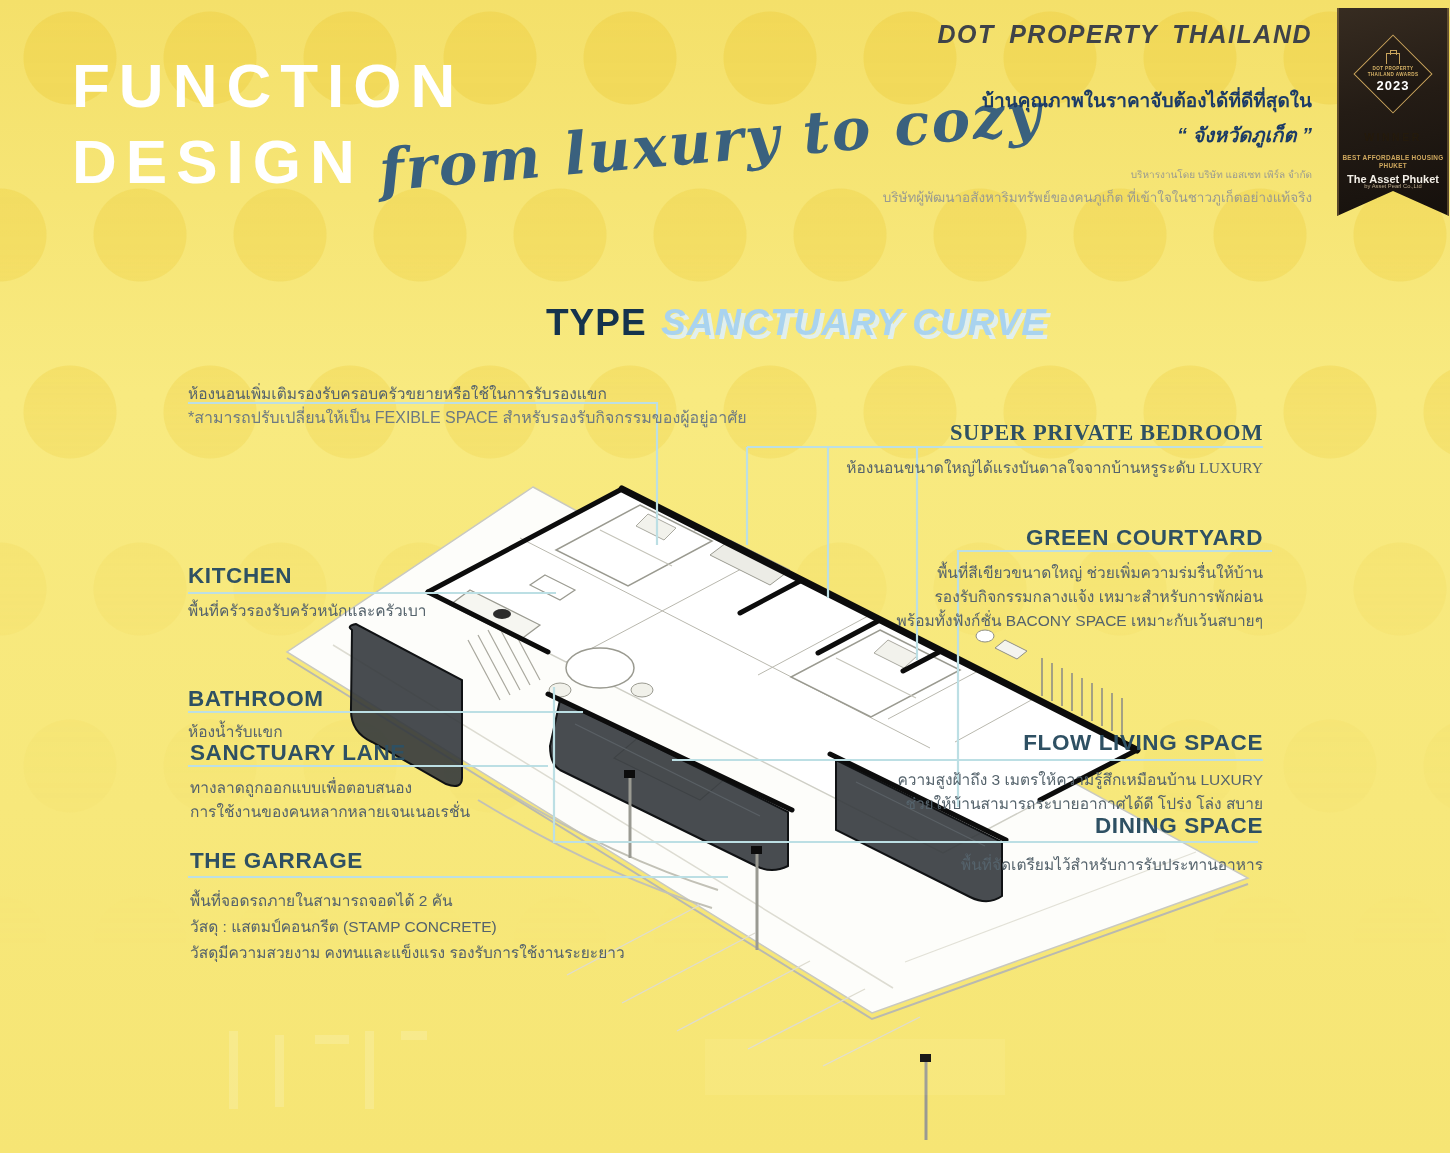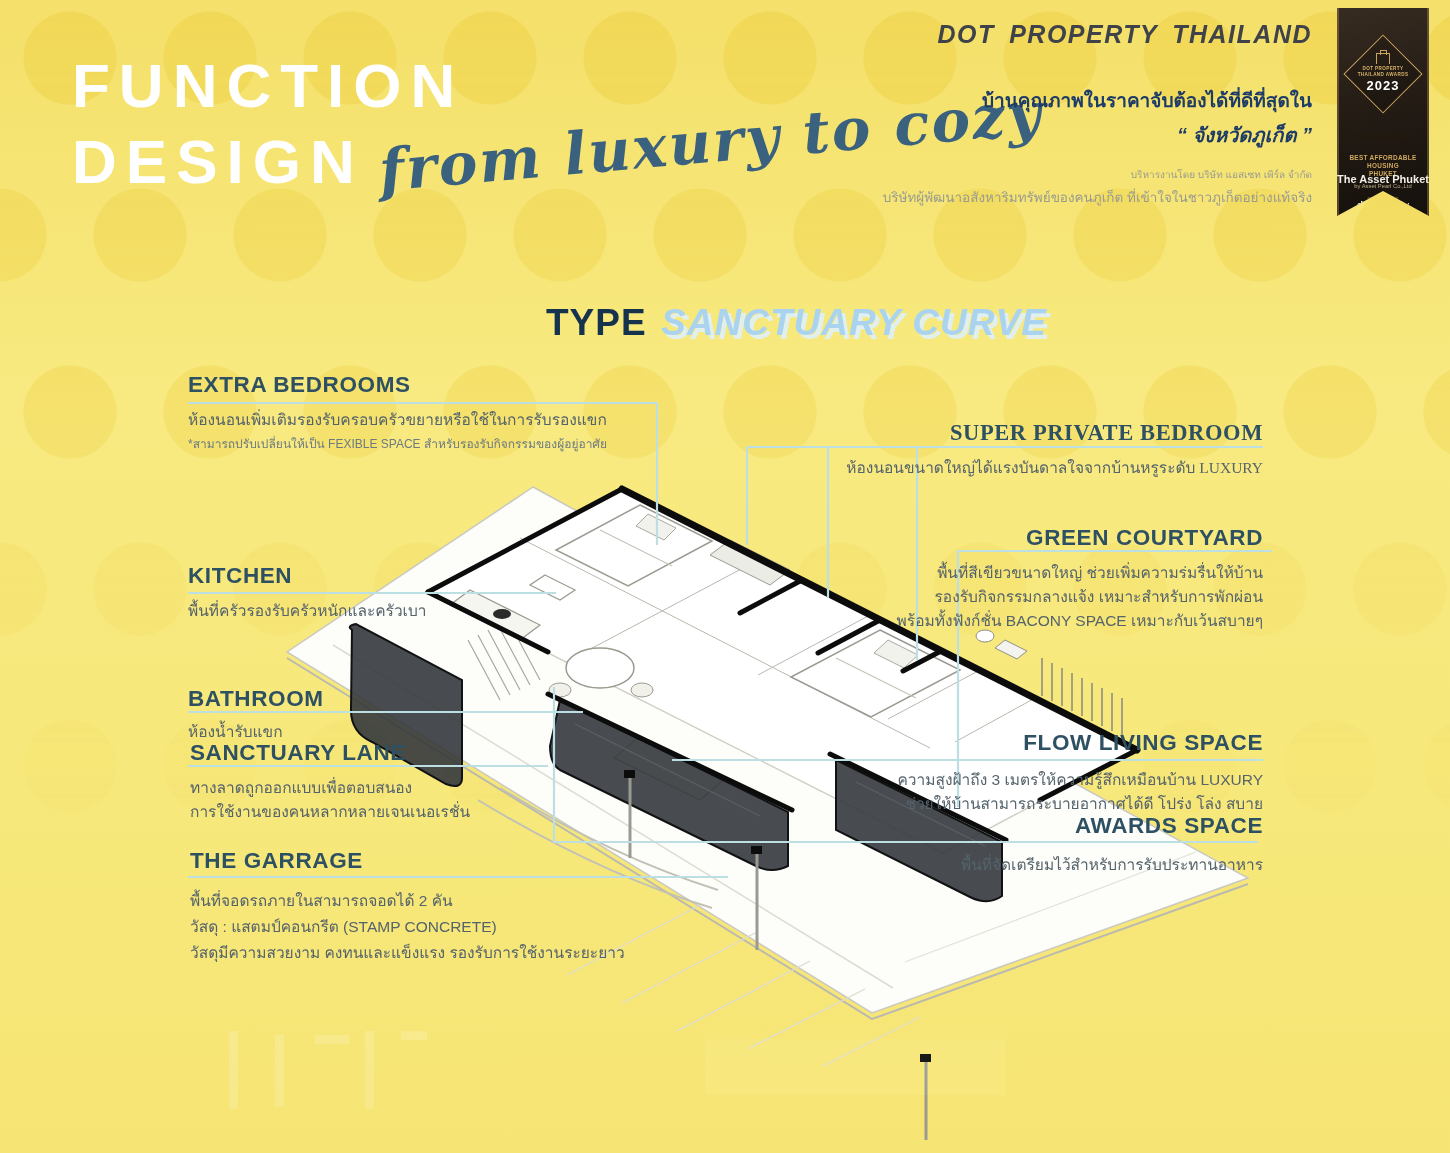--- a/index.html
+++ b/index.html
@@ -20,21 +20,21 @@
     letter-spacing:9px;line-height:76px;}
   .script{left:378px;top:108px;color:#3a617e;font-family:"DejaVu Serif","Liberation Serif",serif;
     font-style:italic;font-weight:700;font-size:58px;transform:rotate(-5deg);letter-spacing:2px;white-space:nowrap;}
   .brand{right:138px;top:20px;text-align:right;}
   .brand .name{font-size:25px;font-weight:800;font-style:italic;color:#3f4349;letter-spacing:1.5px;word-spacing:6px;}
   .brand .tag1{margin-top:36px;font-size:19px;font-weight:700;color:#1c3b66;}
   .brand .tag2{margin-top:4px;font-size:20px;font-weight:800;font-style:italic;color:#1c3b66;}
   .brand .small{margin-top:16px;font-size:10px;color:#9a9b90;}
   .brand .small2{margin-top:4px;font-size:13.5px;color:#9a9b90;}
   
-  .ribbon{left:1337px;top:8px;width:92px;height:208px;
+  .ribbon{left:1337px;top:8px;width:112px;height:208px;
     background:linear-gradient(165deg,#372c21 0%,#241c15 45%,#15100c 100%);
     box-shadow:inset 2px 0 0 rgba(201,164,92,.35), inset -2px 0 0 rgba(201,164,92,.35);
     clip-path:polygon(0 0,100% 0,100% 100%,50% 88%,0 100%);
     text-align:center;color:#cfa85e;}
   .ribbon .diamond{position:absolute;left:50%;top:38px;width:54px;height:54px;
     transform:translateX(-50%) rotate(45deg);border:1.5px solid #c9a45c;background:rgba(0,0,0,.15);}
   .ribbon .diamond-in{position:absolute;left:50%;top:38px;width:54px;height:54px;transform:translateX(-50%);
     display:flex;flex-direction:column;align-items:center;justify-content:center;}
   .ribbon .bldg{width:12px;height:10px;border:1px solid #c9a45c;border-bottom:none;margin-bottom:2px;position:relative;}
   .ribbon .bldg:before{content:"";position:absolute;left:3px;top:-4px;width:5px;height:4px;border:1px solid #c9a45c;border-bottom:none;}
@@ -53,21 +53,21 @@
   .ribbon .dp b{font-weight:800;}
   
   .type-title{left:546px;top:302px;white-space:nowrap;}
   .type-title .t{font-size:37px;font-weight:800;color:#15334d;letter-spacing:1px;}
   .type-title .n{font-size:37px;font-weight:800;font-style:italic;color:#a9d3ef;letter-spacing:1px;
     text-shadow:4px 4px 0 rgba(222,239,250,.9);margin-left:10px;margin-top:16px;}
   
   .co-block{position:absolute;}
   .co-title{font-size:22.5px;font-weight:800;color:#2e5063;letter-spacing:.6px;white-space:nowrap;}
   .co-body{margin-top:10px;font-size:15.5px;color:#55636c;line-height:24px;white-space:nowrap;}
-  .co-body .note{font-size:12px;color:#6d7a82;}
+  .co-body .note{font-size:16px;color:#6d7a82;}
   .co-right{text-align:right;}
   .co-garrage .co-body{line-height:26px;}
   
   .wm{position:absolute;left:205px;top:1025px;width:940px;height:90px;opacity:.16;pointer-events:none;}
   .wm div{position:absolute;background:#fff;}
 </style>
 </head>
 <body>
 
 <div class="canvas">
@@ -231,21 +231,20 @@
     <div class="org">organized by</div>
     <div class="dp"><b>dot</b><span>property</span></div>
   </div>
 
   <div class="abs type-title">
     <span class="t">TYPE</span>
     <span class="n">SANCTUARY CURVE</span>
   </div>
 
   <div class="co-block" style="left:188px;top:372px;">
-    <div class="co-title">EXTRA BEDROOMS</div>
     <div class="co-body">
       <div class="line">ห้องนอนเพิ่มเติมรองรับครอบครัวขยายหรือใช้ในการรับรองแขก</div>
       <div class="line note">*สามารถปรับเปลี่ยนให้เป็น FEXIBLE SPACE สำหรับรองรับกิจกรรมของผู้อยู่อาศัย</div>
     </div>
   </div>
 
   <div class="co-block" style="left:188px;top:563px;">
     <div class="co-title">KITCHEN</div>
     <div class="co-body">
       <div class="line">พื้นที่ครัวรองรับครัวหนักและครัวเบา</div>
@@ -294,21 +293,21 @@
 
   <div class="co-block co-right" style="right:187px;top:730px;">
     <div class="co-title">FLOW LIVING SPACE</div>
     <div class="co-body" style="margin-top:12px;">
       <div class="line">ความสูงฝ้าถึง 3 เมตรให้ความรู้สึกเหมือนบ้าน LUXURY</div>
       <div class="line">ช่วยให้บ้านสามารถระบายอากาศได้ดี โปร่ง โล่ง สบาย</div>
     </div>
   </div>
 
   <div class="co-block co-right" style="right:187px;top:813px;">
-    <div class="co-title">AWARDS SPACE</div>
+    <div class="co-title">DINING SPACE</div>
     <div class="co-body" style="margin-top:14px;">
       <div class="line">พื้นที่จัดเตรียมไว้สำหรับการรับประทานอาหาร</div>
     </div>
   </div>
 
   <div class="wm">
     <div style="left:24px;top:6px;width:9px;height:78px;"></div>
     <div style="left:70px;top:10px;width:9px;height:72px;"></div>
     <div style="left:110px;top:10px;width:34px;height:9px;"></div>
     <div style="left:160px;top:6px;width:9px;height:78px;"></div>

